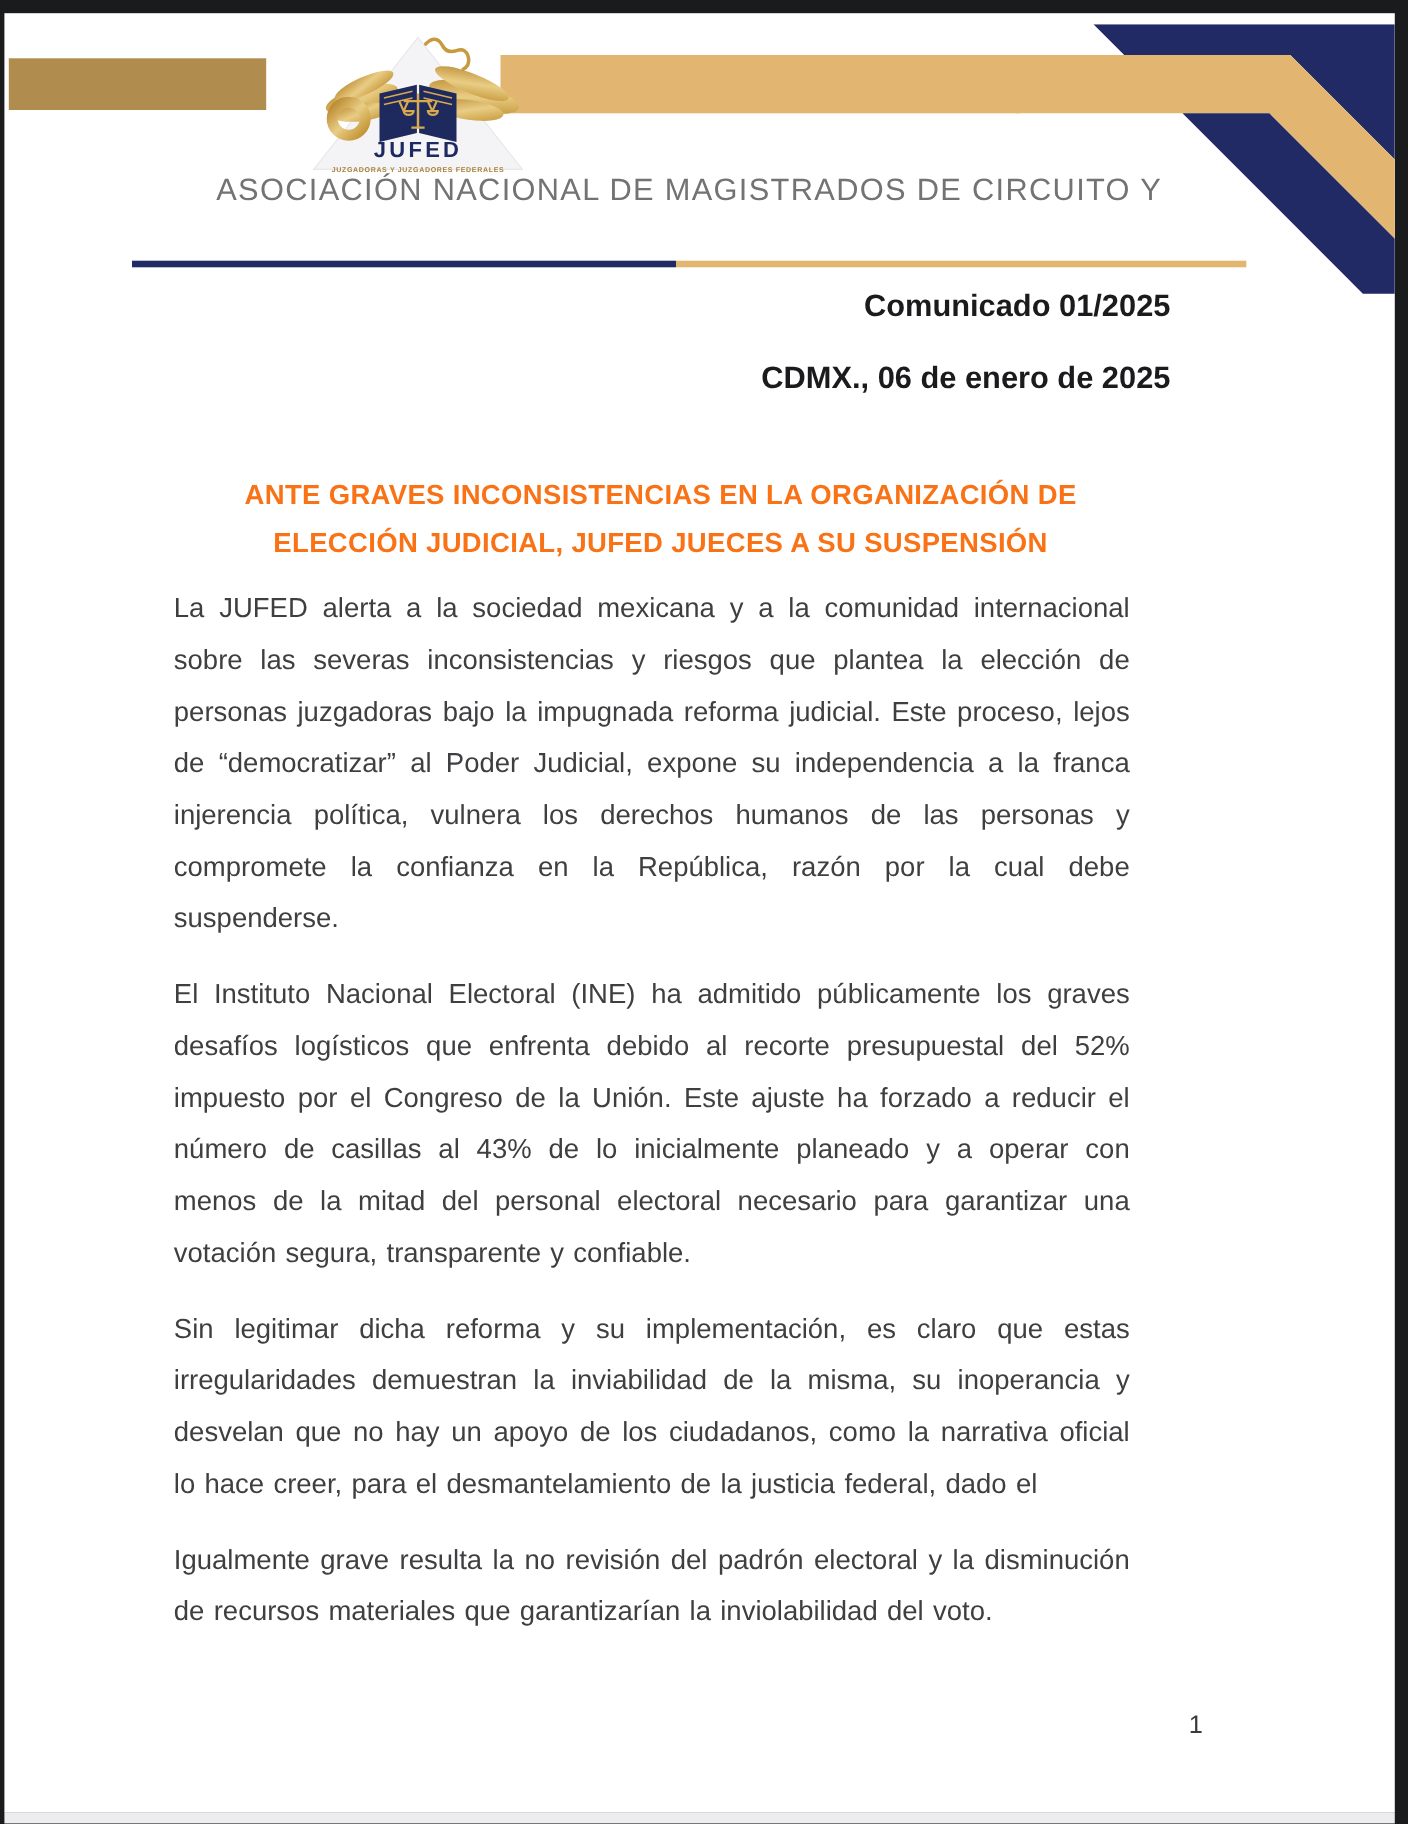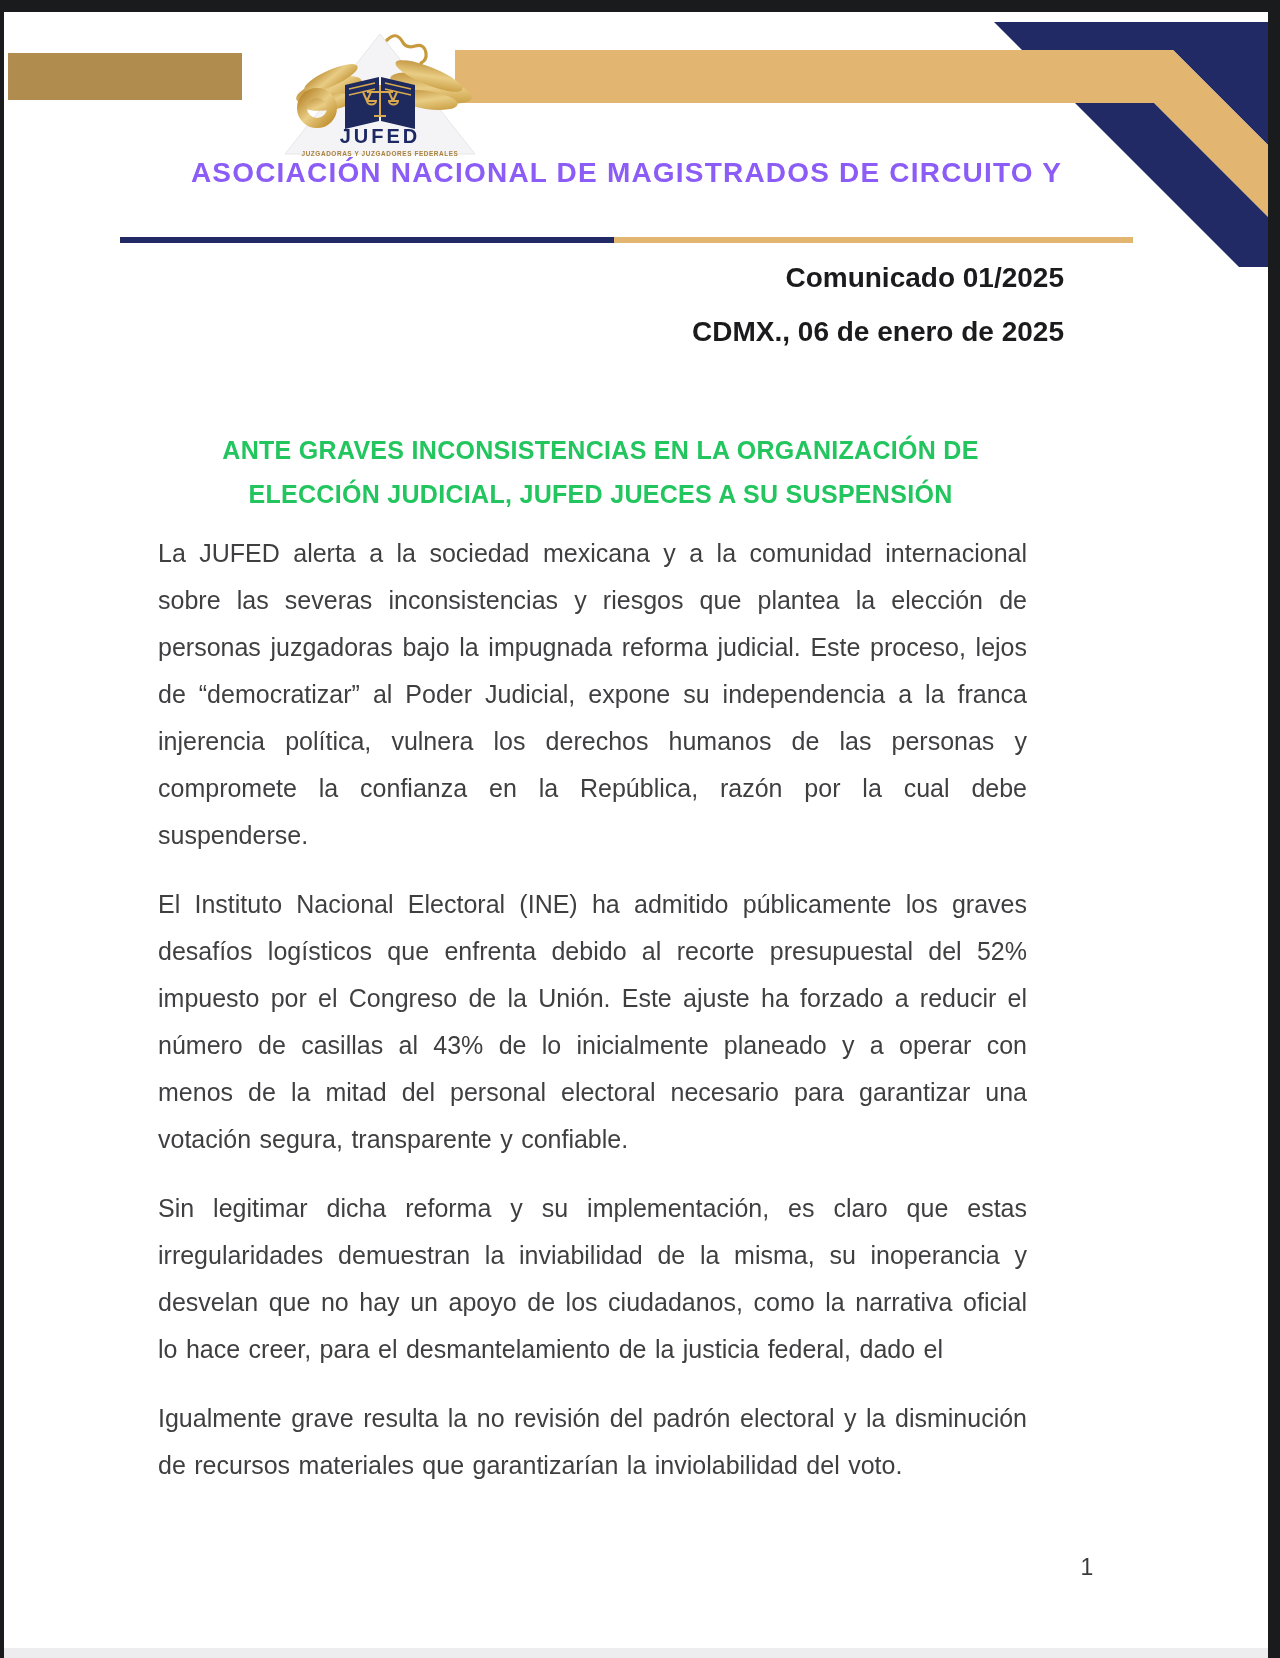--- a/index.html
+++ b/index.html
@@ -26,36 +26,36 @@
     position:absolute; left:455px; top:50px; width:472px; height:53px;
     background:#e2b670;
   }
   
   .ornament { position:absolute; top:22px; right:12px; width:345px; height:267px; }
   
   .logo { position:absolute; left:283px; top:28px; width:195px; height:132px; }
   
   .org-name {
     position:absolute; left:120px; top:156px; width:1013px;
-    text-align:center; font-weight:700; font-size:28px; line-height:34px;
-    color:#8b5cf6; letter-spacing:1.2px;
+    text-align:center; font-weight:400; font-size:28px; line-height:34px;
+    color:#737373; letter-spacing:1.2px;
   }
   .rule {
     position:absolute; left:120px; top:237px; width:1013px; height:6px;
     background:linear-gradient(90deg,#212a64 0%,#212a64 48.8%,#e2b670 48.8%,#e2b670 100%);
   }
   .meta {
     position:absolute; right:216px; top:262px; text-align:right;
     font-weight:700; font-size:28px; color:#1b1b1d; line-height:32px;
   }
-  .meta .dateline { margin-top:22px; }
+  .meta .dateline { margin-top:34px; }
   .doc-title {
     position:absolute; left:166px; top:428px; width:869px;
     text-align:center; font-weight:700; font-size:25px; line-height:44px;
-    color:#22c55e; letter-spacing:0.3px;
+    color:#f97316; letter-spacing:0.3px;
   }
   .body-text {
     position:absolute; left:158px; top:530px; width:869px;
     font-size:25px; line-height:47px; color:#3f3f41;
     text-align:justify; word-spacing:1.5px;
   }
   .body-text p { margin:0 0 22px 0; }
   .page-number {
     position:absolute; left:1062px; top:1554px; width:50px;
     text-align:center; font-size:23px; color:#3a3a3c;

